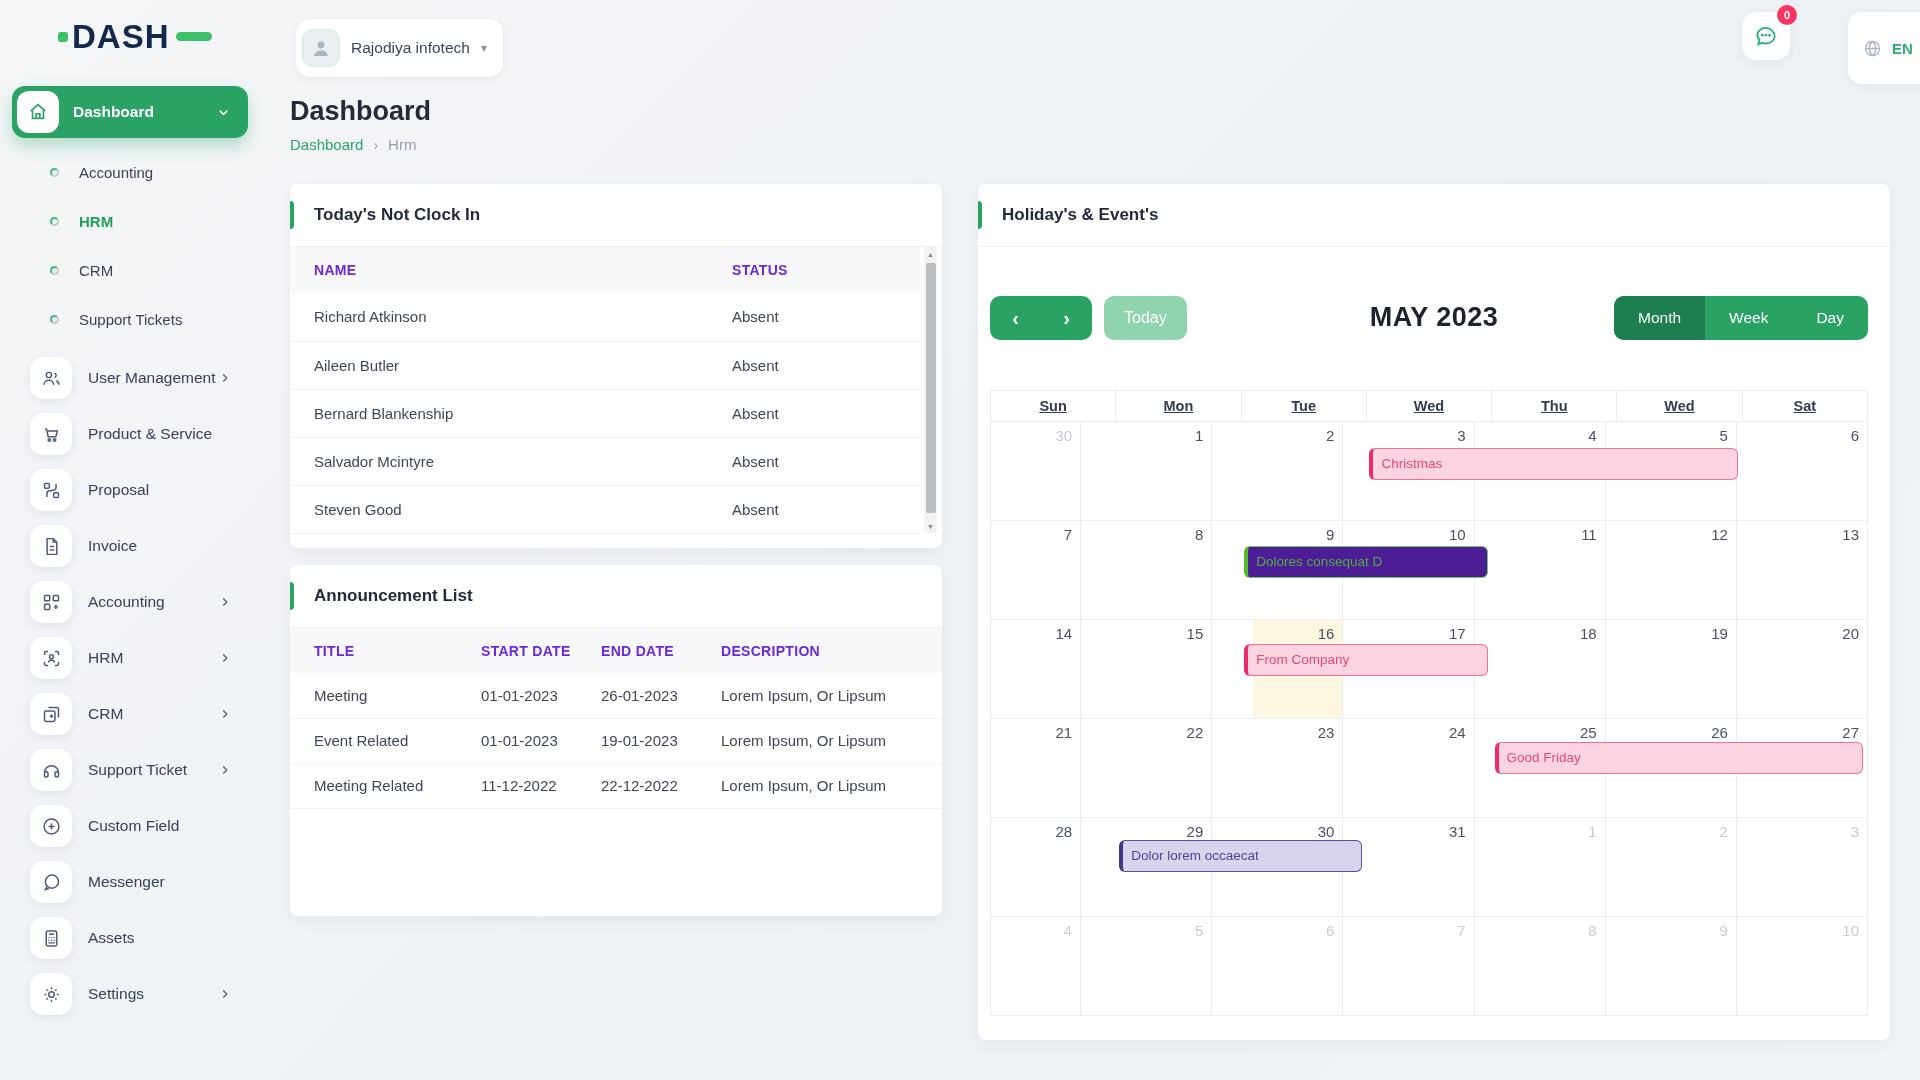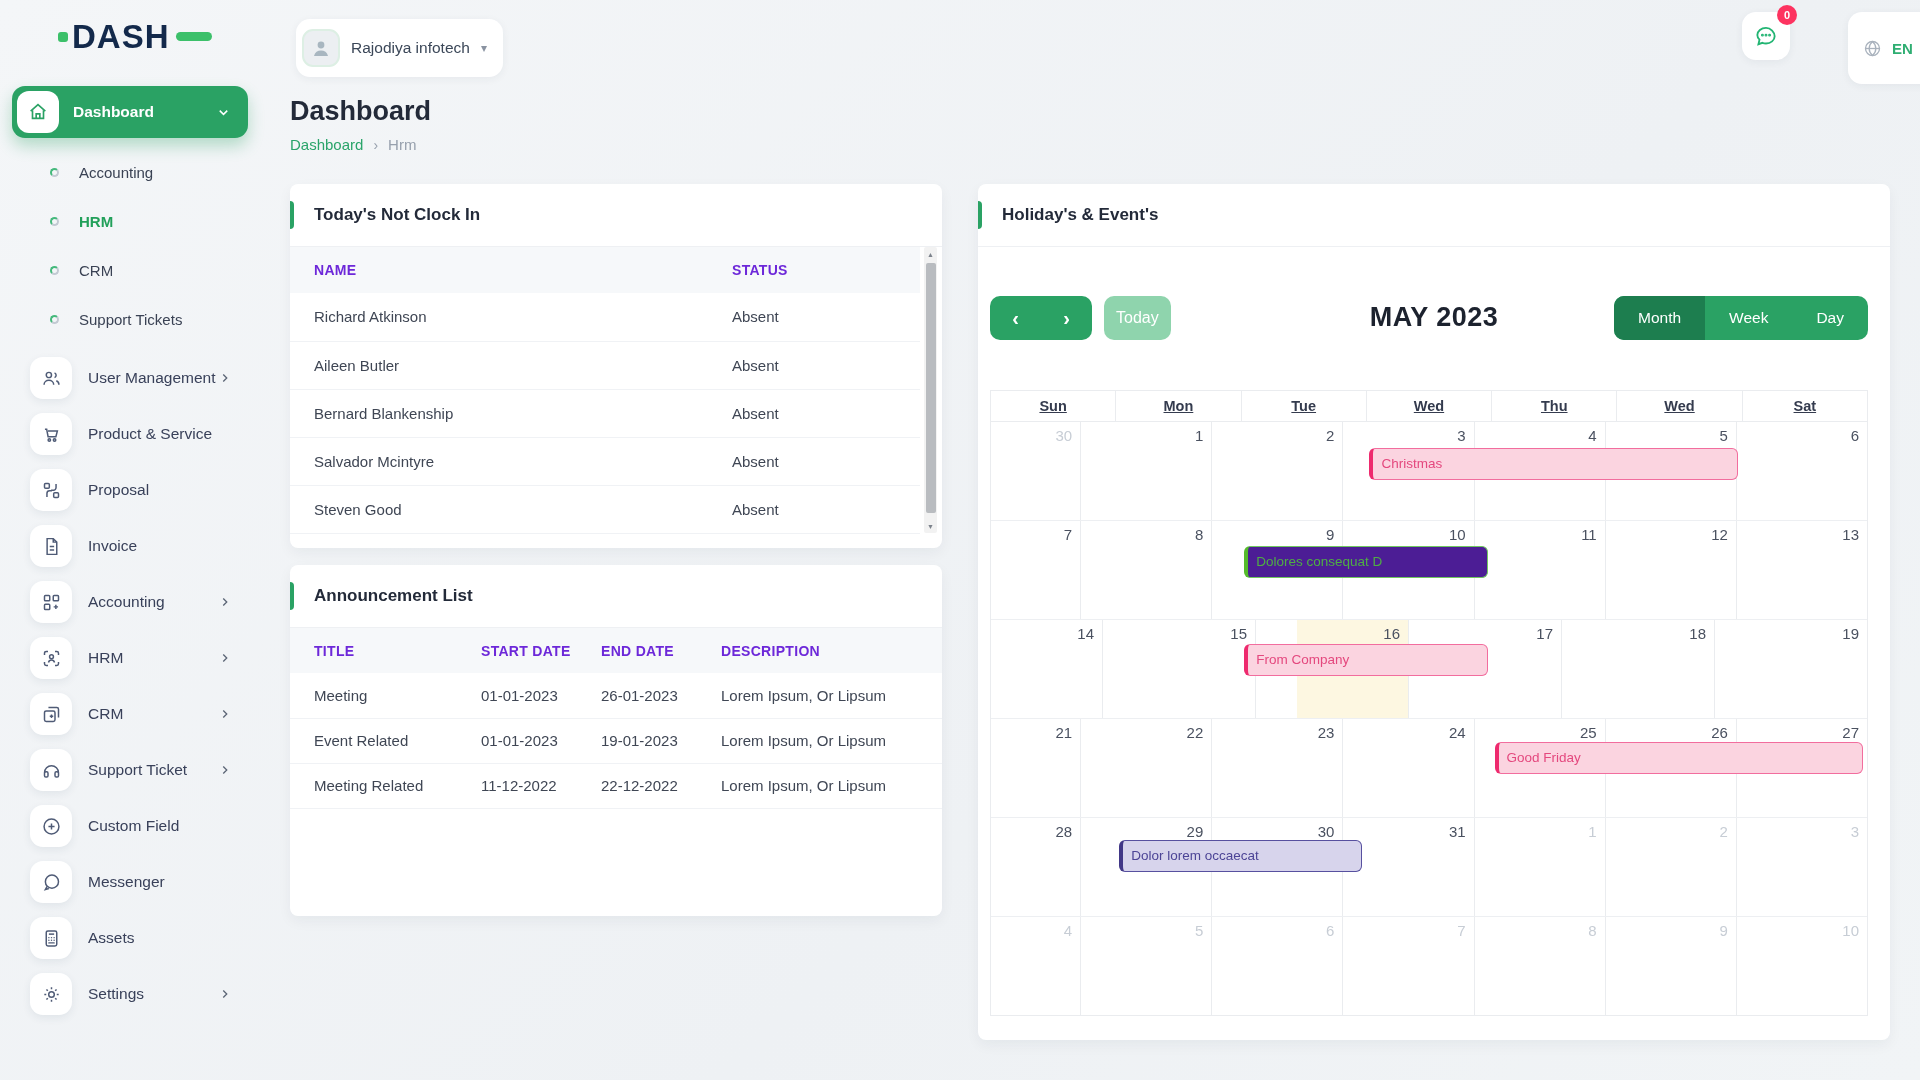--- a/index.html
+++ b/index.html
@@ -81,21 +81,21 @@
   
   .sbar{position:absolute;right:5px;top:63px;height:286px;width:13px;background:#f2f2f2;border-radius:2px;}
   .sbar .thumb{position:absolute;left:1.5px;top:16px;width:10px;height:250px;background:#b9bcc0;border-radius:2px;cursor:pointer;}
   .sbar .up,.sbar .dn{position:absolute;left:0;width:13px;height:14px;color:#7d838c;font-size:7px;display:flex;align-items:center;justify-content:center;cursor:pointer;}
   .sbar .up{top:0;} .sbar .dn{bottom:0;}
 
   
   .cal-nav{position:absolute;left:12px;top:112px;width:102px;height:44px;background:#2aa264;border-radius:10px;
     display:flex;color:#fff;overflow:hidden;}
   .cal-nav span{flex:1;display:flex;align-items:center;justify-content:center;font-size:20px;font-weight:700;cursor:pointer;}
-  .cal-today{position:absolute;left:126px;top:112px;height:44px;padding:0 12px;background:#8fd4ad;border-radius:10px;
+  .cal-today{position:absolute;left:126px;top:112px;height:44px;padding:0 20px;background:#8fd4ad;border-radius:10px;
     color:#fff;font-size:16px;display:flex;align-items:center;cursor:default;}
   .cal-title{position:absolute;left:0;right:0;top:118px;text-align:center;font-size:27px;font-weight:700;color:#1c222e;letter-spacing:.5px;}
   .cal-views{position:absolute;right:22px;top:112px;height:44px;background:#2aa264;border-radius:10px;display:flex;overflow:hidden;}
   .cal-views .view{padding:0 24px;display:flex;align-items:center;color:#fff;font-size:15.5px;cursor:pointer;}
   .cal-views .view.active{background:#1d7e4f;}
 
   .cal-grid{position:absolute;left:12px;top:206px;width:878px;border:1px solid #eaecef;box-sizing:border-box;}
   .cal-headrow{display:flex;height:30px;border-bottom:1px solid #eaecef;}
   .cal-hcell{flex:1;display:flex;align-items:center;justify-content:center;font-size:14.5px;font-weight:700;color:#343b4e;border-right:1px solid #eaecef;text-decoration:underline;}
   .cal-hcell:last-child{border-right:none;}
@@ -527,20 +527,23 @@
           </div>
           <div class="cal-cell">
             <span class="num">17</span>
           </div>
           <div class="cal-cell">
             <span class="num">18</span>
           </div>
           <div class="cal-cell">
             <span class="num">19</span>
           </div>
+          <div class="cal-cell">
+            <span class="num">20</span>
+          </div>
         </div>
         <div class="cal-row">
           <div class="cal-cell">
             <span class="num">21</span>
           </div>
           <div class="cal-cell">
             <span class="num">22</span>
           </div>
           <div class="cal-cell">
             <span class="num">23</span>

